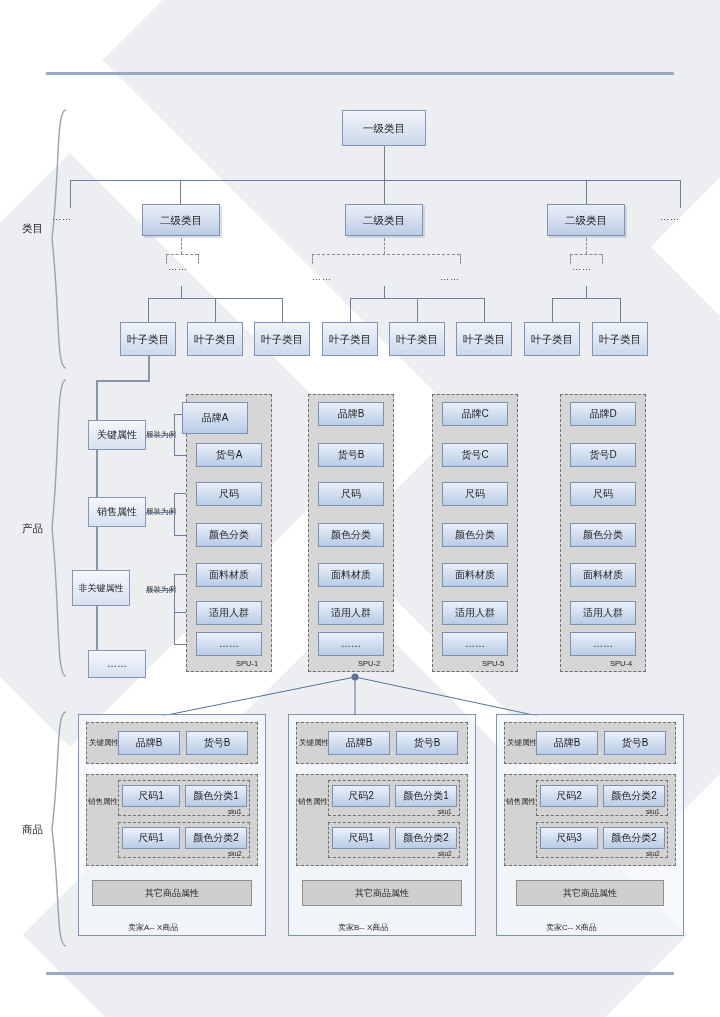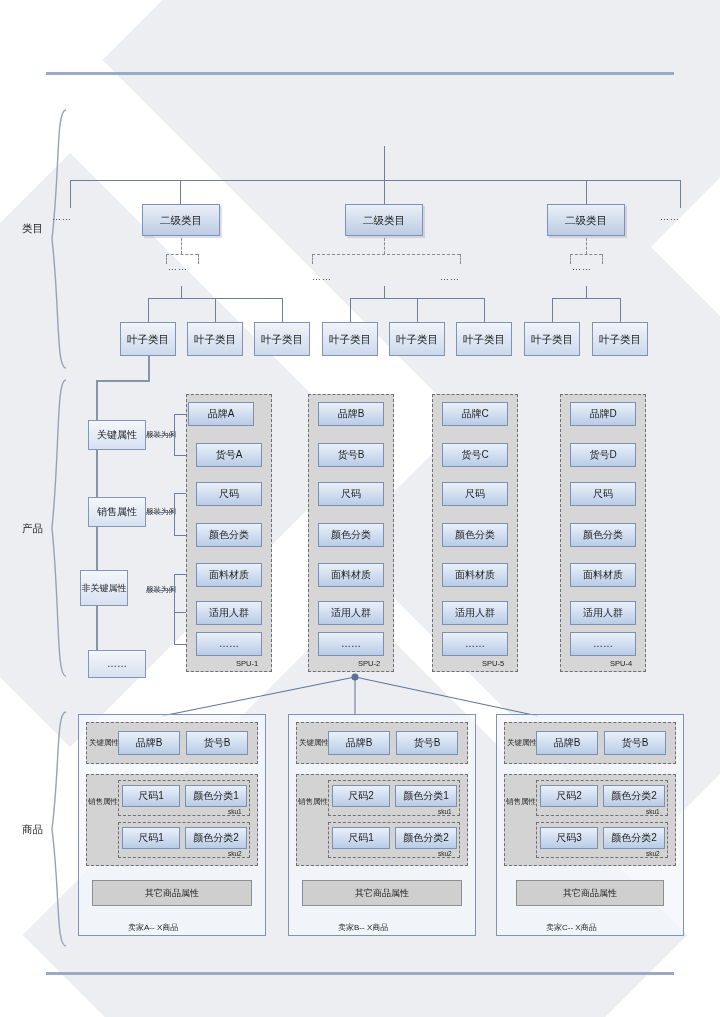--- a/index.html
+++ b/index.html
@@ -259,20 +259,21 @@
   </div>
   <div class="section-label" style="left:22px; top:522px;">产品</div>
 
   <div class="brace" style="left:48px; top:710px;">
     <svg width="20" height="238" viewBox="0 0 20 238">
       <path d="M18 2 C8 2 12 55 4 119 C12 183 8 236 18 236" fill="none" stroke="#96a2b6" stroke-width="1.4"></path>
     </svg>
   </div>
   <div class="section-label" style="left:22px; top:823px;">商品</div>
 
+  <div class="node cat1" style="left:342px; top:110px; width:84px; height:36px;">一级类目</div>
 
   <div class="line v" style="left:384px; top:146px; height:34px;"></div>
   <div class="line h" style="left:70px; top:180px; width:610px;"></div>
   <div class="line v" style="left:180px; top:180px; height:24px;"></div>
   <div class="line v" style="left:384px; top:180px; height:24px;"></div>
   <div class="line v" style="left:586px; top:180px; height:24px;"></div>
   <div class="line v" style="left:70px; top:180px; height:28px;"></div>
   <div class="line v" style="left:680px; top:180px; height:28px;"></div>
 
   <div class="dots" style="left:52px; top:212px;">……</div>
@@ -330,21 +331,21 @@
   <div class="line thick" style="left:148px; top:356px; width:2px; height:24px;"></div>
   <div class="line thick" style="left:96px; top:380px; width:54px; height:2px;"></div>
   <div class="line thick" style="left:96px; top:380px; width:2px; height:284px;"></div>
   <div class="line thick" style="left:96px; top:434px; width:24px; height:1px;"></div>
   <div class="line thick" style="left:96px; top:511px; width:24px; height:1px;"></div>
   <div class="line thick" style="left:96px; top:588px; width:24px; height:1px;"></div>
   <div class="line thick" style="left:96px; top:664px; width:24px; height:1px;"></div>
 
   <div class="node attr" style="left:88px; top:420px; width:58px; height:30px;">关键属性</div>
   <div class="node attr" style="left:88px; top:497px; width:58px; height:30px;">销售属性</div>
-  <div class="node attr small" style="left:80px; top:570px; width:48px; height:36px;">非关键属性</div>
+  <div class="node attr small" style="left:72px; top:570px; width:58px; height:36px;">非关键属性</div>
   <div class="node attr" style="left:88px; top:650px; width:58px; height:28px;">……</div>
 
   <div class="node tiny" style="left:148px; top:423px; width:26px; height:24px; border:none; background:none;">服装为例</div>
   <div class="node tiny" style="left:148px; top:500px; width:26px; height:24px; border:none; background:none;">服装为例</div>
   <div class="node tiny" style="left:148px; top:578px; width:26px; height:24px; border:none; background:none;">服装为例</div>
 
   <div class="line" style="left:174px; top:414px; width:14px; height:1px;"></div>
   <div class="line" style="left:174px; top:455px; width:14px; height:1px;"></div>
   <div class="line v" style="left:174px; top:414px; height:42px;"></div>
   <div class="line" style="left:146px; top:435px; width:28px; height:1px;"></div>
@@ -354,21 +355,21 @@
   <div class="line v" style="left:174px; top:493px; height:43px;"></div>
   <div class="line" style="left:146px; top:512px; width:28px; height:1px;"></div>
 
   <div class="line" style="left:174px; top:574px; width:14px; height:1px;"></div>
   <div class="line" style="left:174px; top:612px; width:14px; height:1px;"></div>
   <div class="line" style="left:174px; top:644px; width:14px; height:1px;"></div>
   <div class="line v" style="left:174px; top:574px; height:71px;"></div>
   <div class="line" style="left:146px; top:590px; width:28px; height:1px;"></div>
 
   <div class="spu-box" style="left:186px; top:394px; width:86px; height:278px;"></div>
-  <div class="node val" style="left:188px; top:402px; width:66px; height:24px;">品牌A</div>
+  <div class="node val" style="left:182px; top:402px; width:66px; height:32px;">品牌A</div>
   <div class="node val" style="left:196px; top:443px; width:66px; height:24px;">货号A</div>
   <div class="node val" style="left:196px; top:482px; width:66px; height:24px;">尺码</div>
   <div class="node val" style="left:196px; top:523px; width:66px; height:24px;">颜色分类</div>
   <div class="node val" style="left:196px; top:563px; width:66px; height:24px;">面料材质</div>
   <div class="node val" style="left:196px; top:601px; width:66px; height:24px;">适用人群</div>
   <div class="node val" style="left:196px; top:632px; width:66px; height:24px;">……</div>
   <div class="spu-label" style="left:236px; top:659px;">SPU-1</div>
 
   <div class="spu-box" style="left:308px; top:394px; width:86px; height:278px;"></div>
   <div class="node val" style="left:318px; top:402px; width:66px; height:24px;">品牌B</div>

